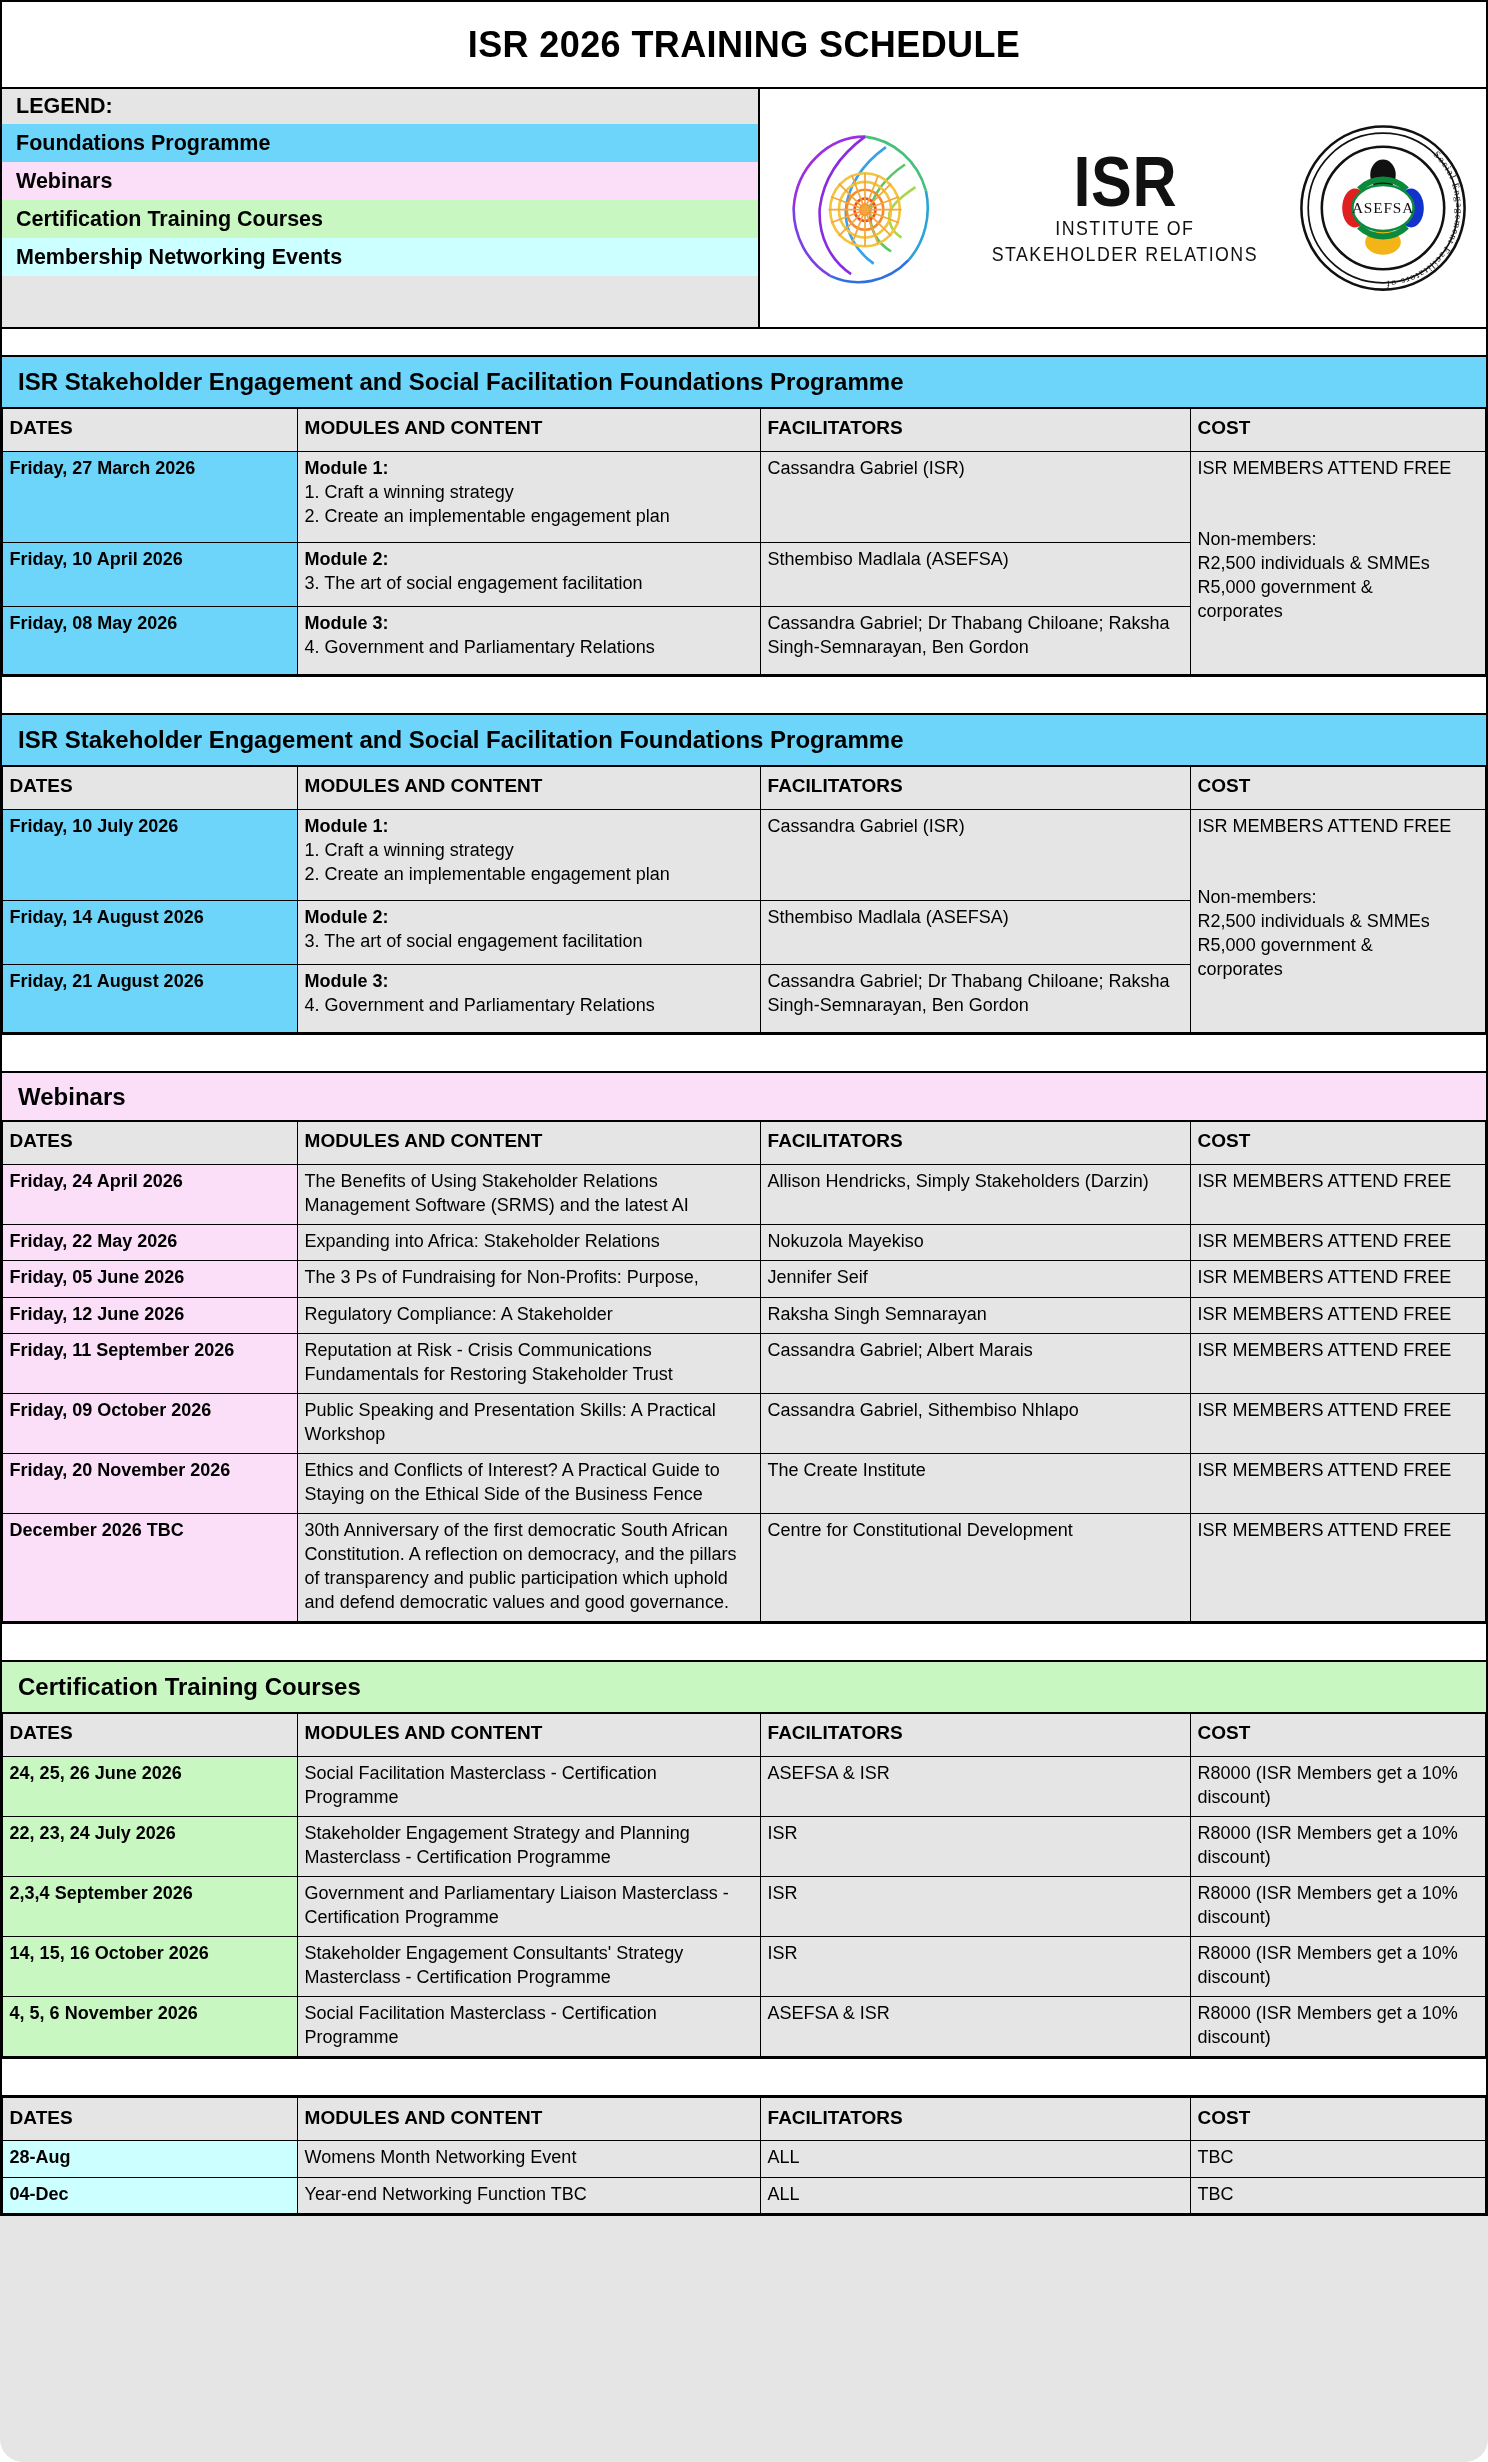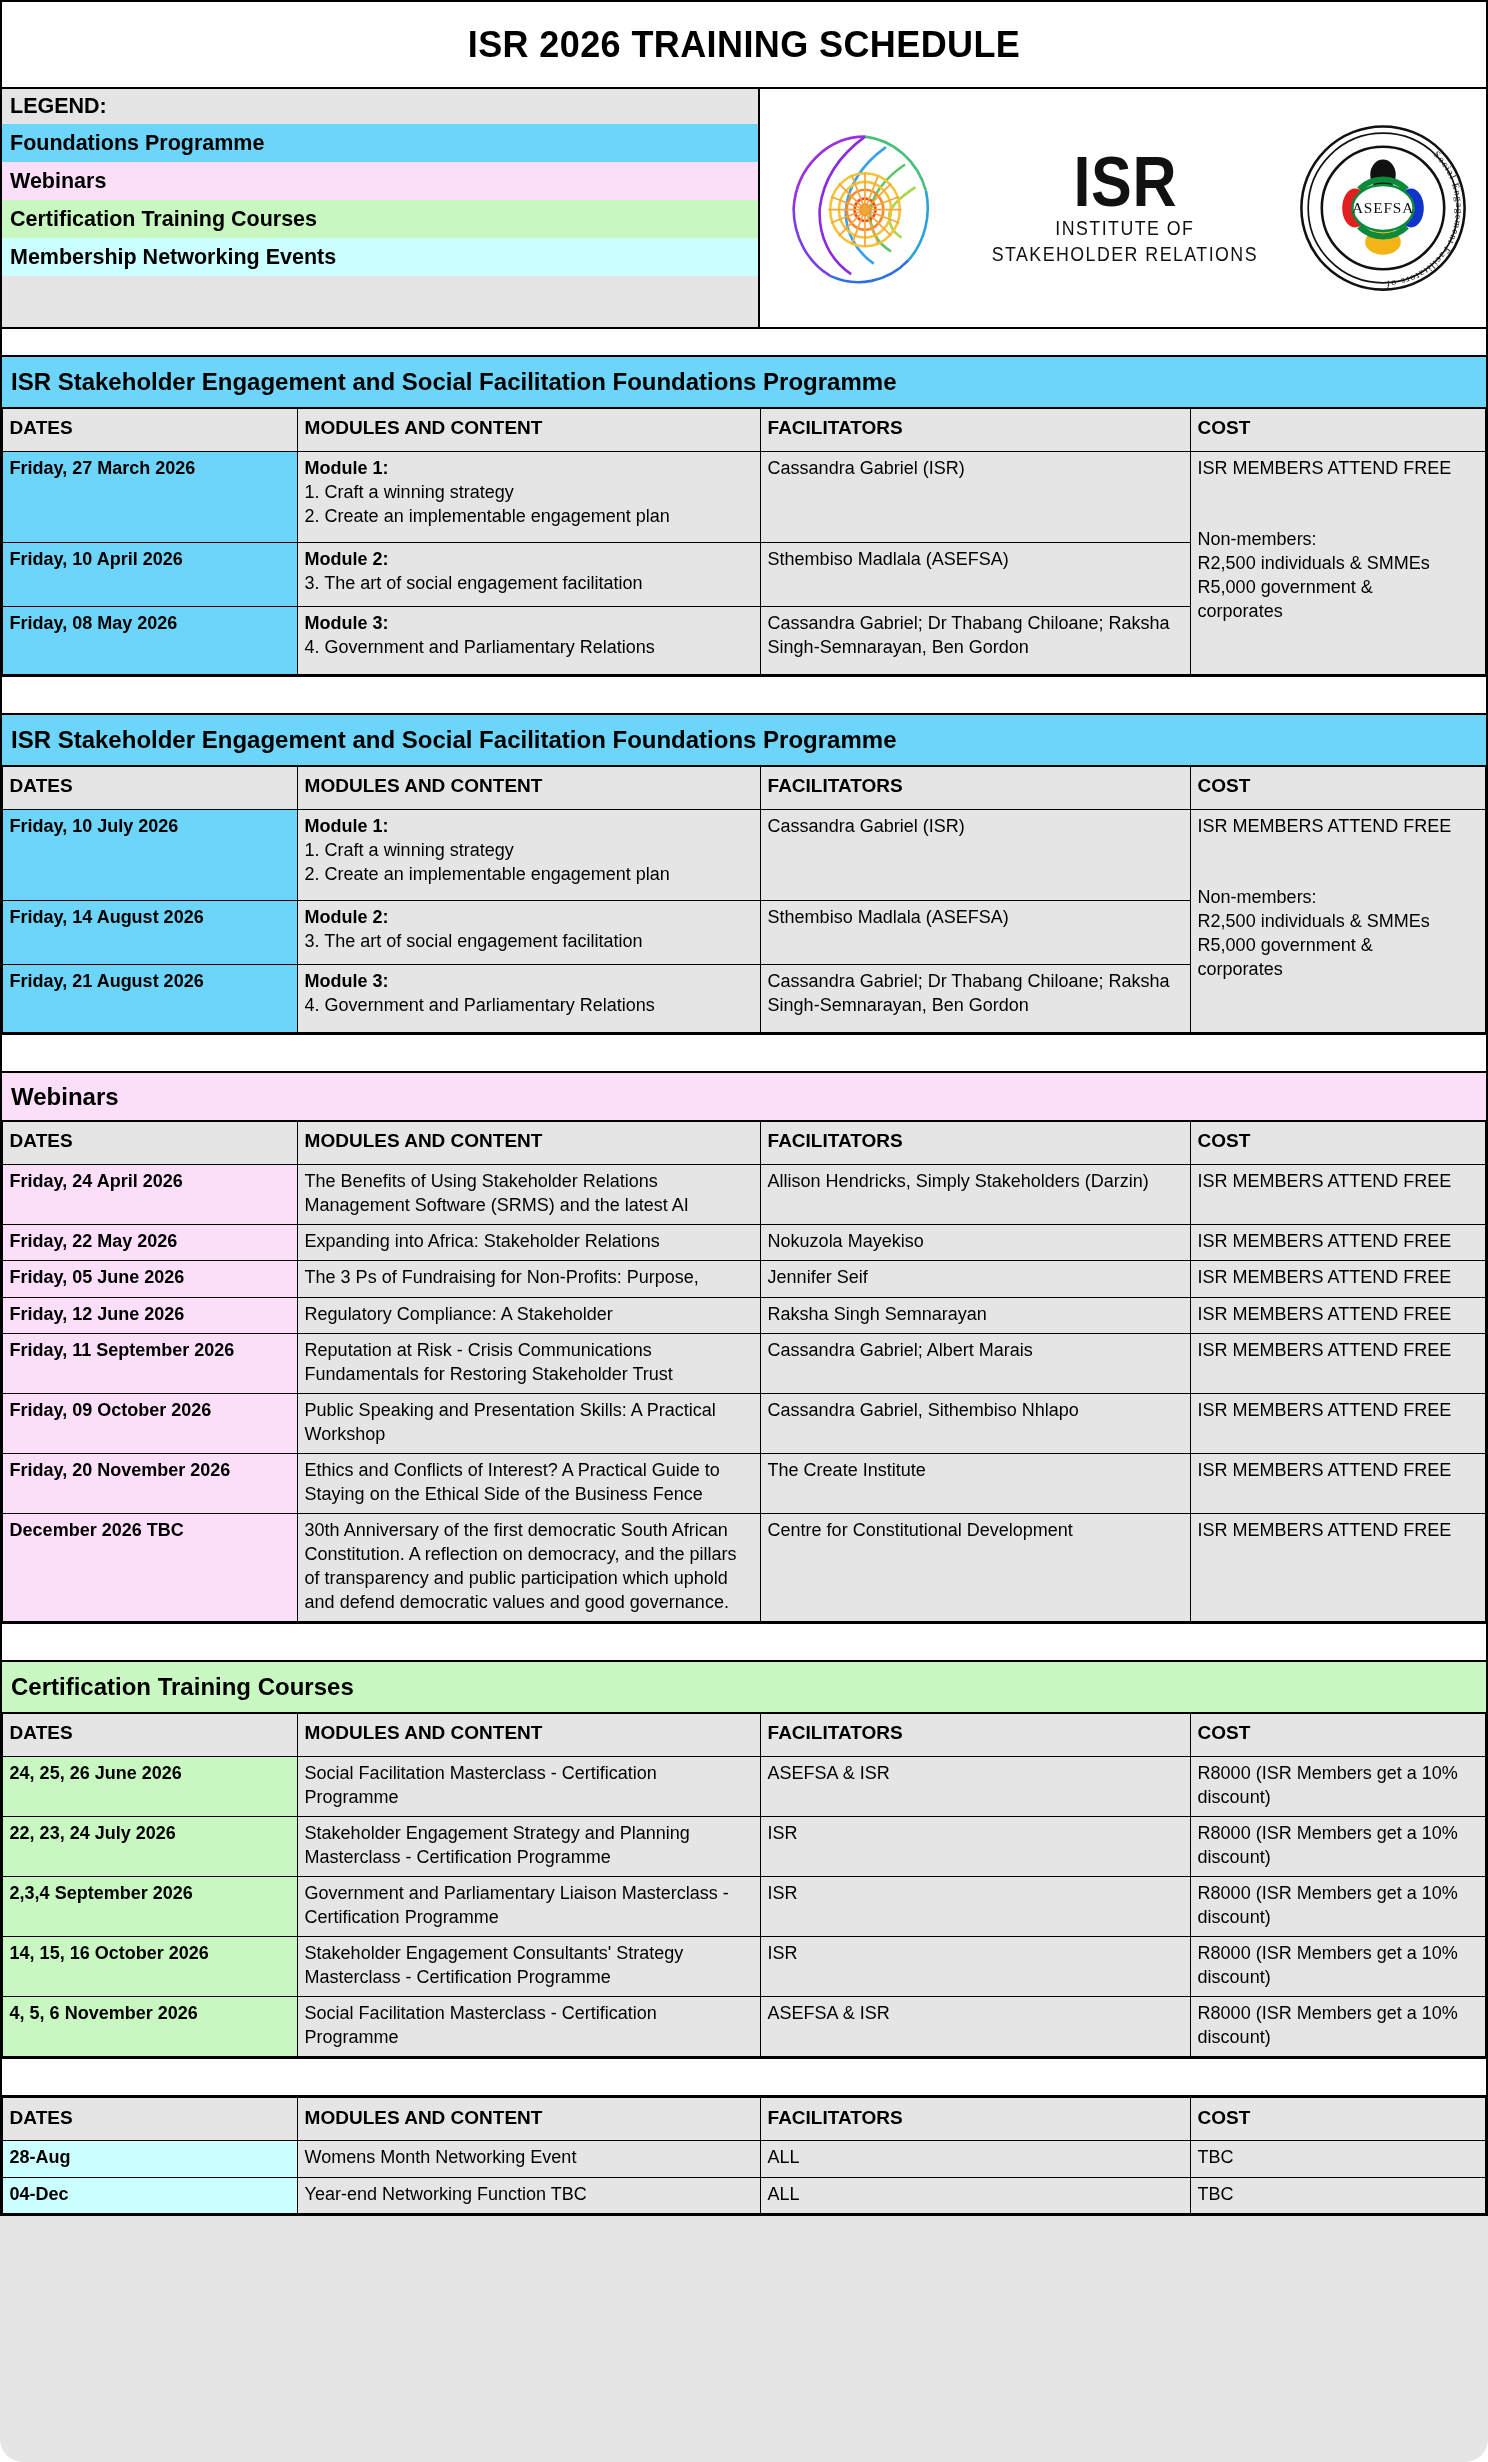--- a/index.html
+++ b/index.html
@@ -45,21 +45,21 @@
   .legend-col {
     width: 758px;
     border-right: 2.5px solid #000;
     display: flex;
     flex-direction: column;
   }
   .legend-row {
     height: 38px;
     display: flex;
     align-items: center;
-    padding-left: 8px;
+    padding-left: 14px;
     font-size: 21.5px;
     font-weight: bold;
     color: #000;
     white-space: nowrap;
   }
   .legend-row.head { height: 35px; }
   .legend-spacer { flex: 1 1 auto; }
 
   .logo-col {
     flex: 1 1 auto;
@@ -110,21 +110,21 @@
   
   .section {
     border-left: 2.5px solid #000;
     border-right: 2.5px solid #000;
     border-bottom: 2.5px solid #000;
   }
   .section-title {
     height: 46px;
     display: flex;
     align-items: center;
-    padding-left: 9px;
+    padding-left: 16px;
     font-size: 24px;
     font-weight: bold;
     color: #000;
     border-bottom: 1.7px solid #000;
   }
   table.sched {
     width: 100%;
     border-collapse: collapse;
     table-layout: fixed;
   }

